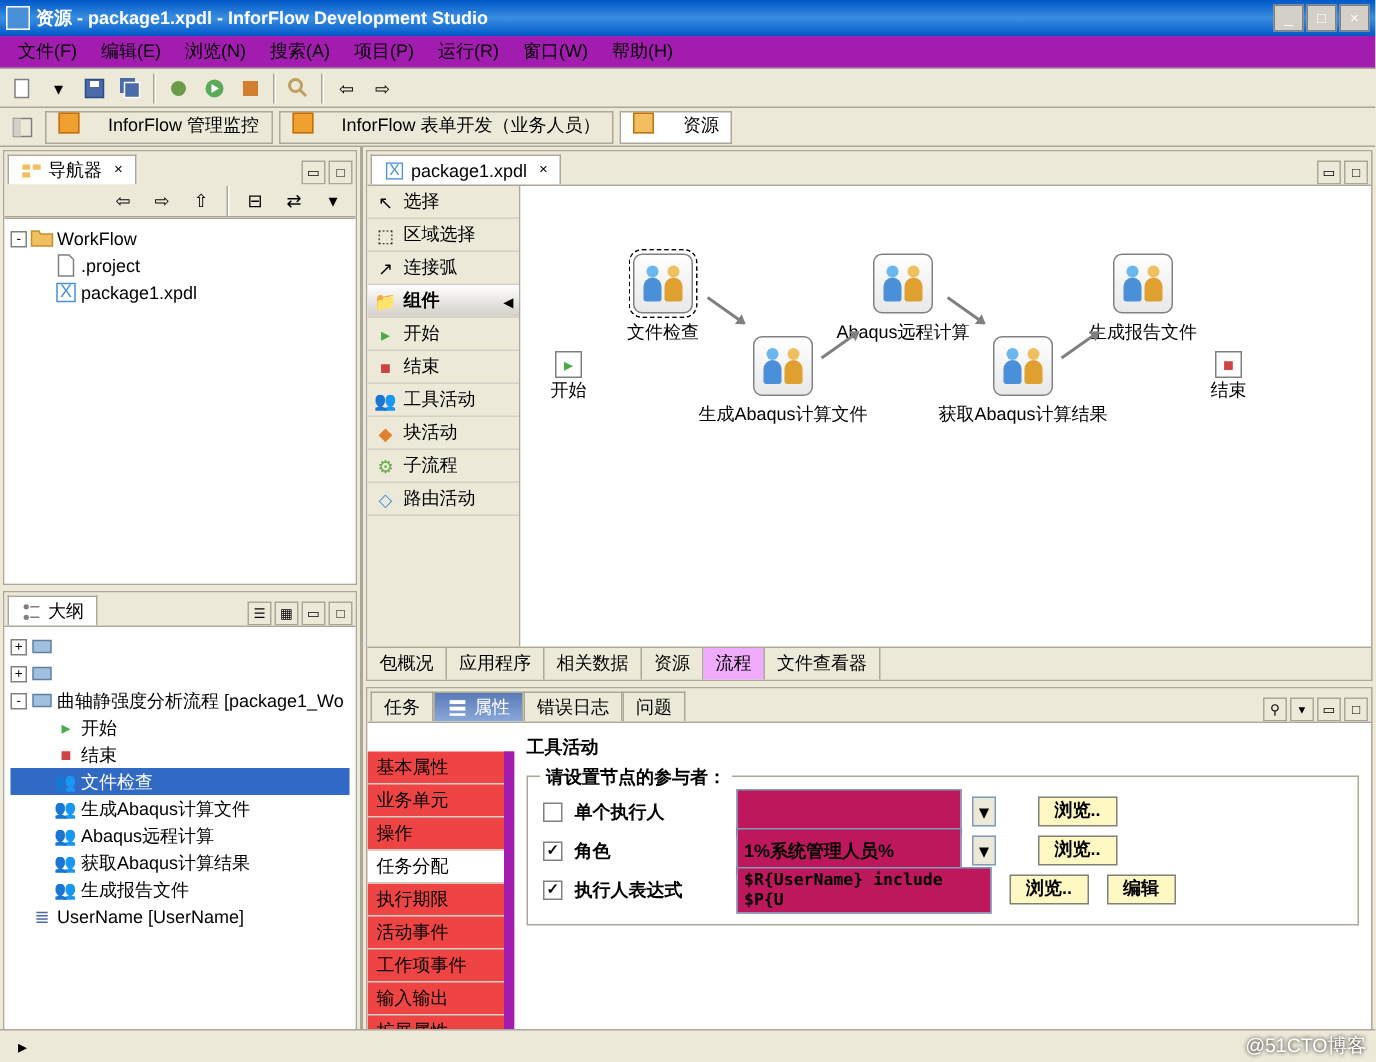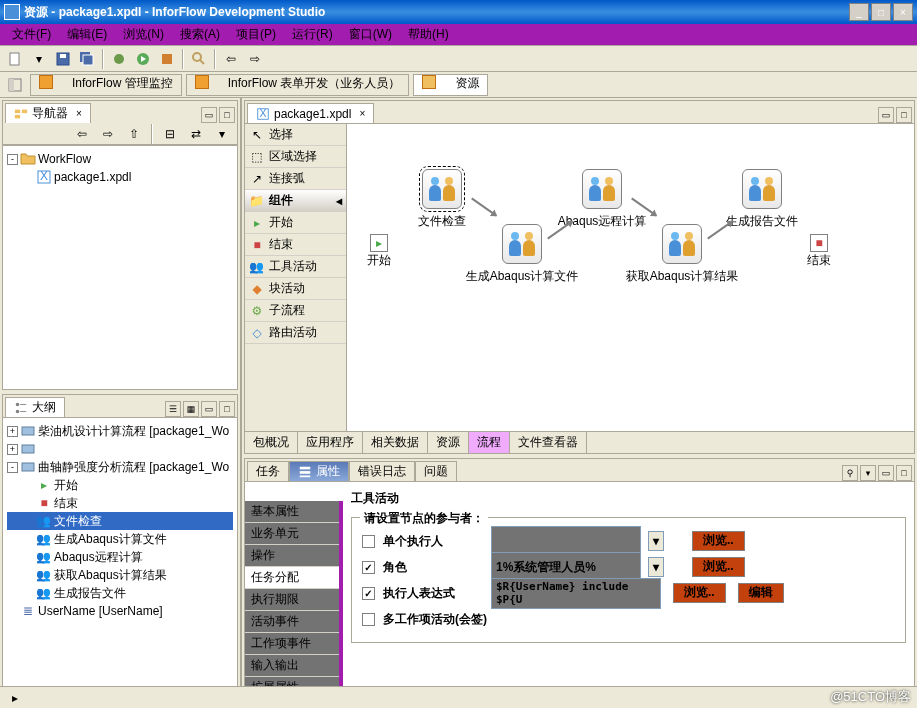--- a/index.html
+++ b/index.html
@@ -67,34 +67,34 @@
 .actor.orange::before { background: #f0c060; } .actor.orange::after { background: #e0a030; }
 
 .arrow { position: absolute; height: 2px; background: #808080; }
 .arrow::after { content: ''; position: absolute; right: -1px; top: -3px; border-left: 6px solid #808080; border-top: 4px solid transparent; border-bottom: 4px solid transparent; }
 
 .bottomtabs { height: 22px; background: #ece9d8; border-top: 1px solid #aca899; display: flex; }
 .btab { padding: 2px 8px; border-right: 1px solid #aca899; cursor: pointer; }
 .btab.active { background: #f0abfc; }
 
 .props { display: flex; height: 100%; }
-.propside { width: 98px; background: #737373; border-right: 4px solid #a21caf; margin-top: 19px; }
+.propside { width: 98px; background: #ef4444; border-right: 7px solid #a21caf; margin-top: 19px; }
 .propitem { height: 22px; padding: 2px 6px; border-bottom: 1px solid #d4d0c8; cursor: pointer; }
 .propitem.active { background: #fff; }
 .propmain { flex: 1; background: #fff; padding: 8px; }
 .proptitle { font-weight: bold; margin-bottom: 10px; }
 .propgroup { border: 1px solid #aca899; padding: 10px; position: relative; font-weight: bold; }
 .propgroup .legend { position: absolute; top: -8px; left: 8px; background: #fff; padding: 0 4px; }
 .proprow { display: flex; align-items: center; height: 26px; gap: 8px; }
 .proprow .chk { width: 13px; height: 13px; border: 1px solid #808080; background: #fff; display: flex; align-items: center; justify-content: center; font-size: 10px; cursor: pointer; }
 .proprow .lbl { width: 100px; }
-.proprow .inp { width: 150px; height: 31px; border: 1px solid #7f9db9; background: #737373; padding: 0 4px; display: flex; align-items: center; }
+.proprow .inp { width: 150px; height: 31px; border: 1px solid #7f9db9; background: #be185d; padding: 0 4px; display: flex; align-items: center; }
 .proprow .inp.txt { font-family: monospace; font-size: 11px; width: 170px; }
 .proprow .dd { width: 16px; height: 20px; border: 1px solid #7f9db9; background: #ece9d8; display: flex; align-items: center; justify-content: center; cursor: pointer; margin-left: -1px; }
-.proprow .btn { height: 20px; padding: 0 10px; border: 1px solid #808080; background: #c2410c; cursor: pointer; margin-left: 20px; }
+.proprow .btn { height: 20px; padding: 0 10px; border: 1px solid #808080; background: #fef9c3; cursor: pointer; margin-left: 20px; }
 
 .statusbar { position: absolute; bottom: 0; left: 0; right: 0; height: 22px; background: #ece9d8; border-top: 1px solid #aca899; display: flex; align-items: center; padding: 0 4px; }
 .watermark { position: absolute; bottom: 2px; right: 6px; color: #fff; font-family: Arial; font-size: 13px; text-shadow: 0 0 3px #000; }
 
 svg.folder { fill: #f0c060; stroke: #c09030; }
 svg.file { fill: #fff; stroke: #808080; }
 </style>
 </head>
 <body>
 
@@ -224,20 +224,29 @@
             <div class="ticon">
                 <svg class="folder" viewBox="0 0 16 16">
                   <path d="M1 3h5l1 2h8v8H1z"></path>
                 </svg>
               </div>
             <span>WorkFlow</span>
           </div>
           <div class="treeitem indent1">
             <div class="noexpand"></div>
             <div class="ticon">
+                <svg class="file" viewBox="0 0 16 16">
+                  <path d="M3 1h7l3 3v11H3z"></path>
+                </svg>
+              </div>
+            <span>.project</span>
+          </div>
+          <div class="treeitem indent1">
+            <div class="noexpand"></div>
+            <div class="ticon">
                 <svg viewBox="0 0 16 16">
                   <rect x="2" y="2" width="12" height="12" fill="#fff" stroke="#4a90d9"></rect>
                   <text x="4" y="11" font-size="8" fill="#4a90d9">X</text>
                 </svg>
               </div>
             <span>package1.xpdl</span>
           </div>
         </div>
       </div>
     </div>
@@ -262,21 +271,20 @@
       </div>
       <div class="viewbody">
         <div class="tree">
           <div class="treeitem">
               <div class="expand">+</div>
               <div class="ticon">
                 <svg viewBox="0 0 16 16">
                   <rect x="2" y="4" width="12" height="8" fill="#a0c0e0" stroke="#6080a0"></rect>
                 </svg>
               </div>
-              <span>柴油机设计计算流程 [package1_Wo</span>
             </div>
           <div class="treeitem">
               <div class="expand">+</div>
               <div class="ticon">
                 <svg viewBox="0 0 16 16">
                   <rect x="2" y="4" width="12" height="8" fill="#a0c0e0" stroke="#6080a0"></rect>
                 </svg>
               </div>
             </div>
           <div class="treeitem">
@@ -524,24 +532,20 @@
                   <div class="dd">▾</div>
                 <div class="btn">浏览..</div>
               </div>
               <div class="proprow">
                 <div class="chk">✓</div>
                 <div class="lbl">执行人表达式</div>
                 <div class="inp txt">$R{UserName} include $P{U</div>
                 <div class="btn" style="margin-left:4px">浏览..</div>
                 <div class="btn" style="margin-left:4px">编辑</div>
               </div>
-              <div class="proprow">
-                <div class="chk"></div>
-                <div class="lbl" style="width:180px">多工作项活动(会签)</div>
-              </div>
             </div>
           </div>
         </div>
       </div>
     </div>
   </div>
 </div>
 
 <div class="statusbar">
   <div class="tbtn">▸</div>

